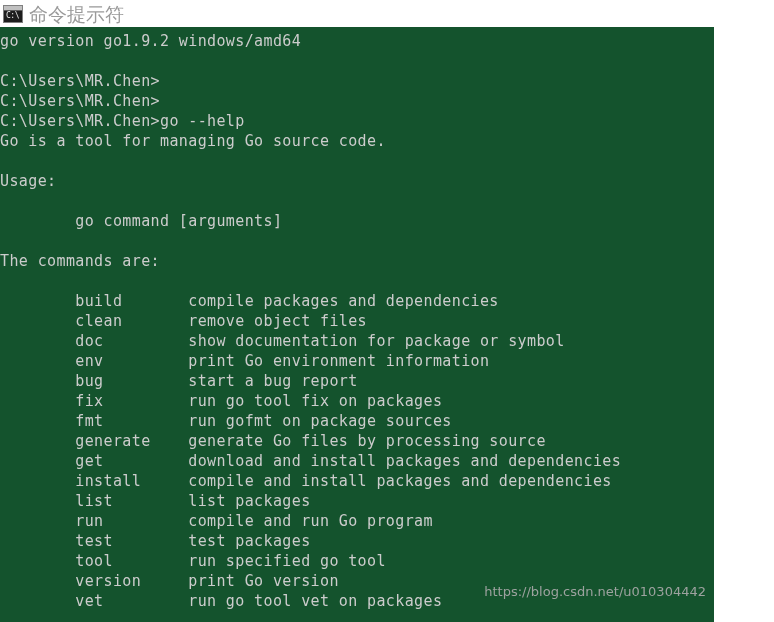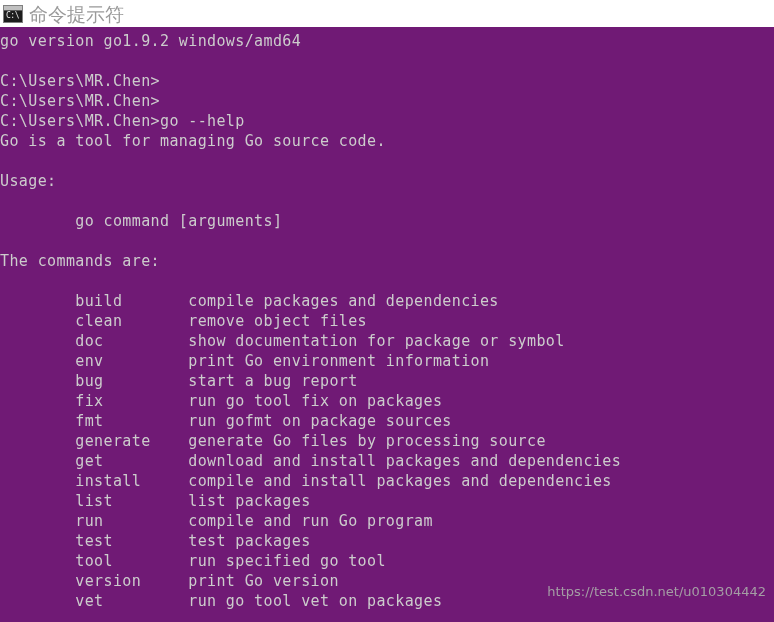--- a/index.html
+++ b/index.html
@@ -62,23 +62,23 @@
     font-size: 19px;
     line-height: 18px;
     font-family: "DejaVu Sans", sans-serif;
     white-space: nowrap;
     user-select: none;
   }
 
   
   .console {
     position: relative;
-    width: 774px;
+    width: 714px;
     height: 595px;
-    background: #701a75;
+    background: #14532d;
     overflow: hidden;
   }
   .console-text {
     position: absolute;
     top: 4px;
     left: 0px;
     margin: 0;
     padding: 0;
     color: #cccccc;
     font-family: "DejaVu Sans Mono", "Liberation Mono", monospace;
@@ -135,14 +135,14 @@
         fmt         run gofmt on package sources
         generate    generate Go files by processing source
         get         download and install packages and dependencies
         install     compile and install packages and dependencies
         list        list packages
         run         compile and run Go program
         test        test packages
         tool        run specified go tool
         version     print Go version
         vet         run go tool vet on packages</pre>
-  <div class="watermark">https://test.csdn.net/u010304442</div>
+  <div class="watermark">https://blog.csdn.net/u010304442</div>
 </div>
 
 </body></html>

